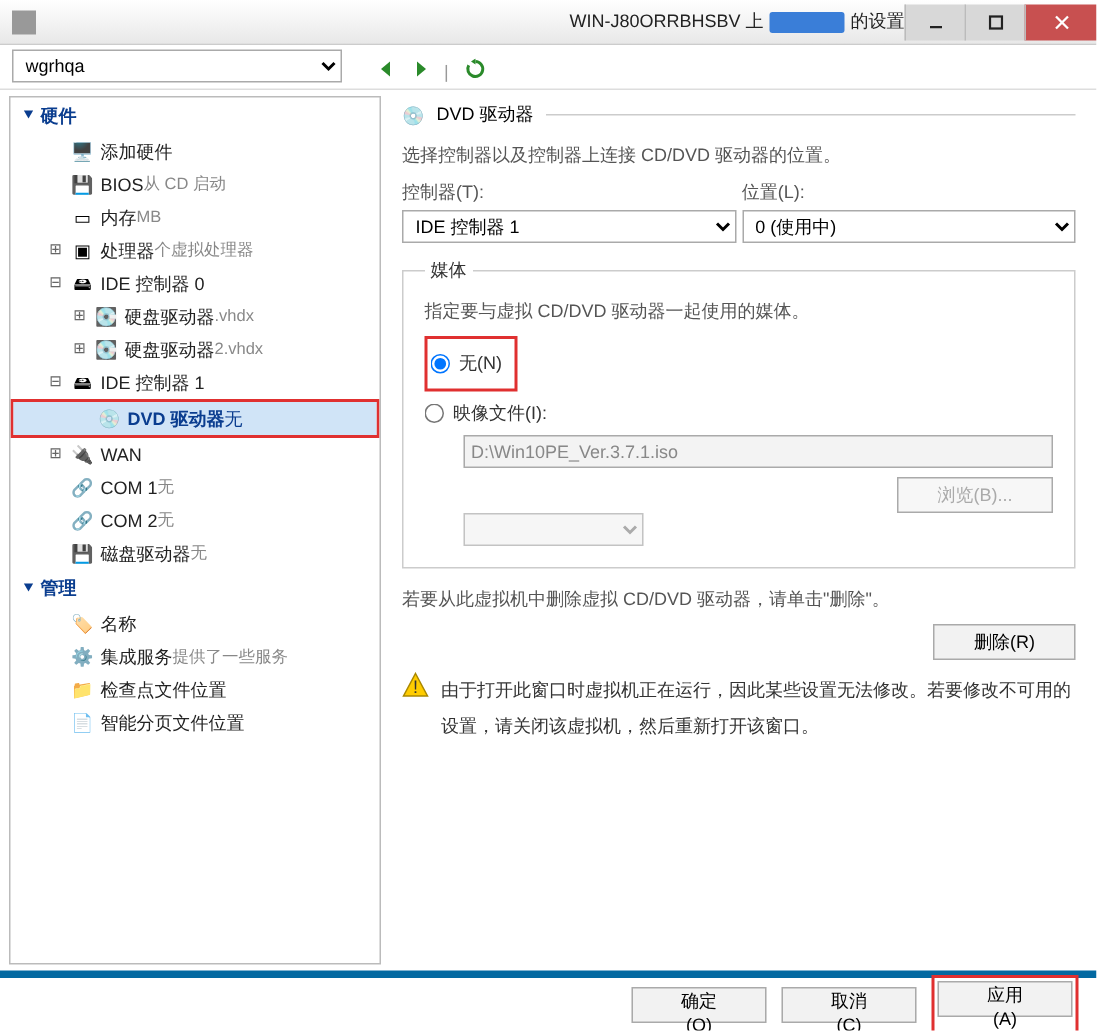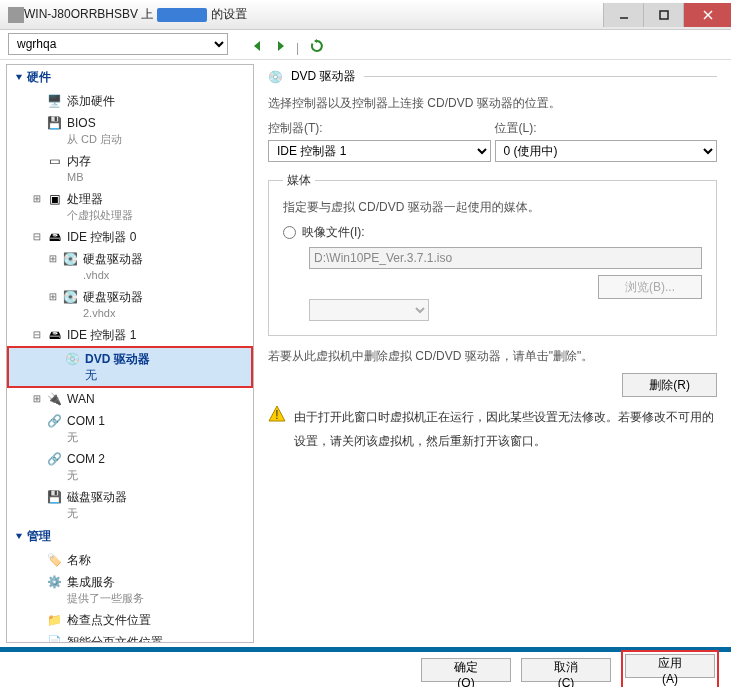--- a/index.html
+++ b/index.html
@@ -1,46 +1,46 @@
 <!DOCTYPE html>
 <html><head>
 <meta charset="utf-8">
 <style>
 * { box-sizing: border-box; margin: 0; padding: 0; font-family: "Microsoft YaHei", sans-serif; font-size: 12px; }
 body { background: #fff; width: 731px; height: 687px; overflow: hidden; }
 
 .titlebar { height: 30px; background: linear-gradient(#fff, #e8e8e8); border-bottom: 1px solid #ccc; display: flex; align-items: center; position: relative; }
 .title-icon { width: 16px; height: 16px; margin-left: 8px; background: #999; }
-.title-text { flex: 1; text-align: left; color: #222; }
+.title-text { flex: 1; text-align: right; color: #222; }
 .title-blur { display: inline-block; background: #3a7ed8; width: 50px; height: 14px; border-radius: 2px; margin: 0 4px; vertical-align: middle; filter: blur(0.5px); }
 .win-buttons { display: flex; }
 .win-btn { width: 40px; height: 24px; display: flex; align-items: center; justify-content: center; border-left: 1px solid #bbb; background: #d8d8d8; cursor: pointer; }
 .win-btn.close { background: #c85050; color: #fff; width: 48px; }
 .win-btn svg { width: 10px; height: 10px; }
 
 .toolbar-row { height: 30px; display: flex; align-items: flex-end; padding: 4px 8px; gap: 6px; border-bottom: 1px solid #ddd; }
 .vm-select { flex: 0 0 220px; height: 22px; border: 1px solid #aaa; padding: 2px 4px; background: #fff; }
 .nav-btn { width: 18px; height: 18px; display: flex; align-items: center; justify-content: center; cursor: pointer; }
 .nav-btn svg { width: 14px; height: 14px; }
 
 .main { display: flex; height: 587px; }
 .tree-panel { width: 248px; border: 1px solid #bbb; margin: 4px 0 4px 6px; overflow-y: auto; background: #fff; }
 .tree-header { font-weight: bold; color: #0a3d8f; padding: 4px 8px; display: flex; align-items: center; gap: 4px; }
 .tree-header .tri { font-size: 10px; }
 .tree-item { display: flex; align-items: flex-start; padding: 3px 6px; gap: 4px; cursor: pointer; line-height: 16px; }
 .tree-item .exp { width: 12px; text-align: center; color: #666; font-size: 10px; flex-shrink: 0; }
 .tree-item .icon { width: 16px; height: 16px; flex-shrink: 0; display: flex; align-items: center; justify-content: center; }
-.tree-item .txt { color: #222; }
+.tree-item .txt { color: #222; text-align: right; }
 .tree-item .sub { color: #888; font-size: 11px; }
 .tree-item.selected { background: #d0e4f7; }
 .tree-item.selected .txt { color: #0a3d8f; font-weight: bold; }
 .indent1 { padding-left: 24px; }
 .indent2 { padding-left: 40px; }
 .highlight-red { border: 2px solid #e03030; }
-.txt-col { display: flex; flex-direction: column; }
+.txt-col { display: flex; flex-direction: row; }
 
 .right-panel { flex: 1; padding: 8px 14px; overflow-y: auto; }
 .section-title { display: flex; align-items: center; gap: 8px; margin-bottom: 10px; }
 .section-title .line { flex: 1; border-top: 1px solid #ccc; }
 .desc { color: #555; margin-bottom: 8px; font-size: 12px; }
 .label { color: #555; margin-bottom: 3px; font-size: 12px; }
 .row2 { display: flex; gap: 4px; margin-bottom: 10px; }
 .row2 > div { flex: 1; }
 select, input[type=text] { width: 100%; height: 22px; border: 1px solid #aaa; padding: 2px 4px; background: #fff; }
 input[disabled], select[disabled] { background: #f3f3f3; color: #888; }
@@ -263,20 +263,26 @@
       <div>
         <div class="label">位置(L):</div>
         <select><option>0 (使用中)</option></select>
       </div>
     </div>
 
     <fieldset>
       <legend>媒体</legend>
       <div class="desc">指定要与虚拟 CD/DVD 驱动器一起使用的媒体。</div>
 
+      <div class="radio-highlight">
+        <label class="radio-row">
+          <input type="radio" name="media" checked="" style="">
+          <span>无(N)</span>
+        </label>
+      </div>
 
       <label class="radio-row">
         <input type="radio" name="media" style="">
         <span>映像文件(I):</span>
       </label>
       <div class="sub-indent">
         <input type="text" disabled="" value="D:\Win10PE_Ver.3.7.1.iso" style="">
         <div class="browse-row">
           <button class="std" disabled="">浏览(B)...</button>
         </div>

